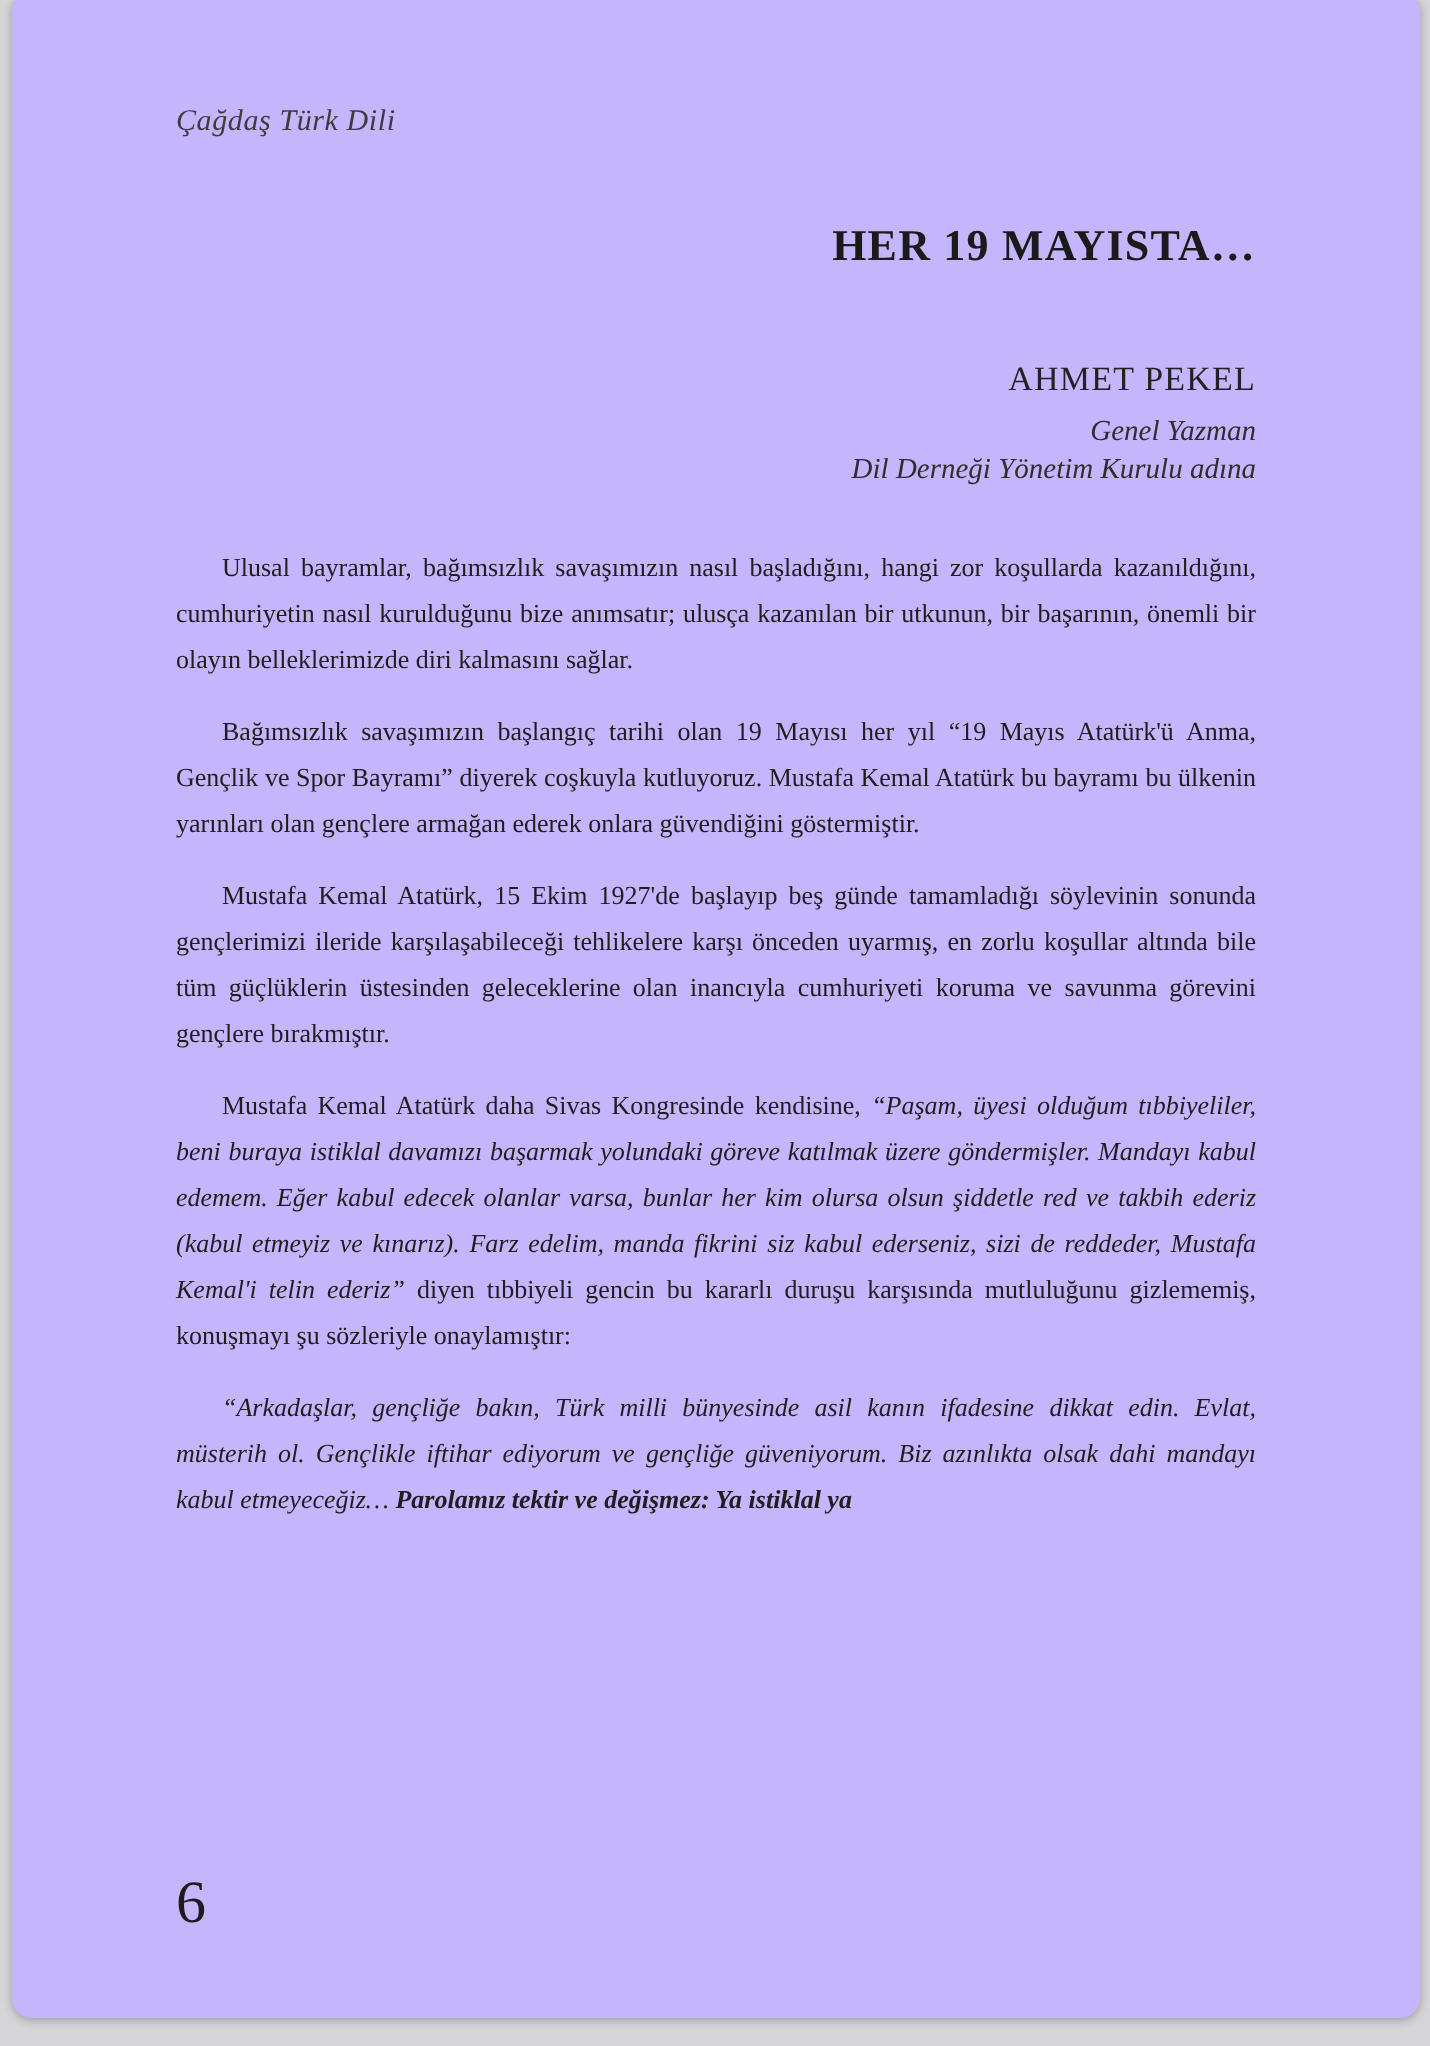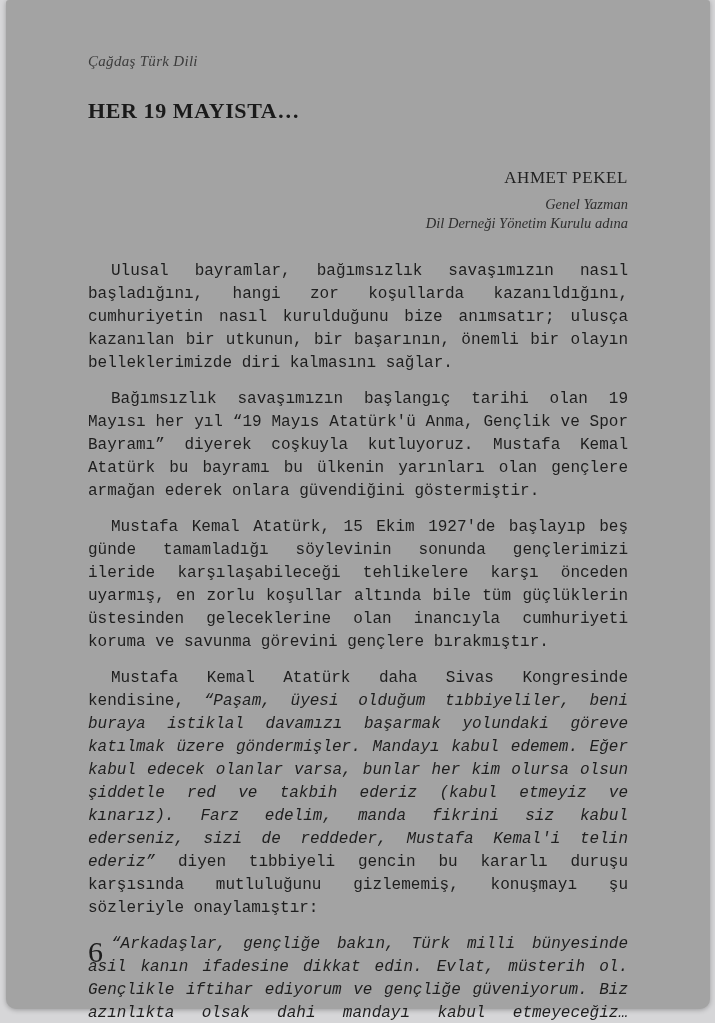--- a/index.html
+++ b/index.html
@@ -13,41 +13,41 @@
     position: relative;
     overflow: hidden;
     font-family: "Liberation Serif", serif;
   }
   .sheet {
     position: absolute;
     left: 6px;
     right: 5px;
     top: 0;
     bottom: 14px;
-    background: #a3a3a3;
+    background: #c4b5fd;
     border-radius: 3px 3px 10px 10px;
     box-shadow: 0 1px 5px rgba(0,0,0,0.28);
   }
   .content {
     position: absolute;
     left: 82px;
     right: 82px;
     top: 0;
   }
   .journal-header {
     margin-top: 52px;
     font-style: italic;
     font-size: 15px;
     line-height: 18px;
     color: #3c3c3c;
     letter-spacing: 0.3px;
   }
   .article-title {
-    margin-top: 28px;
-    text-align: left;
+    margin-top: 40px;
+    text-align: right;
     font-weight: bold;
     font-size: 22px;
     line-height: 26px;
     color: #1a1a1a;
     letter-spacing: 0.6px;
   }
   .byline {
     margin-top: 44px;
     text-align: right;
   }
@@ -62,27 +62,26 @@
     font-style: italic;
     font-size: 14.5px;
     line-height: 19px;
     color: #2e2e2e;
   }
   .article-body {
     margin-top: 27px;
   }
   .para {
     margin: 0 0 13px 0;
-    font-size: 16px;
+    font-size: 13px;
     line-height: 23px;
     color: #1e1e1e;
     text-align: justify;
     text-indent: 23px;
     hyphens: auto;
-    font-family: Liberation Mono, monospace;
     -webkit-hyphens: auto;
   }
   .it { font-style: italic; }
   .bi { font-style: italic; font-weight: bold; }
   .page-footer {
     position: absolute;
     left: 82px;
     bottom: 42px;
     display: flex;
     align-items: baseline;

